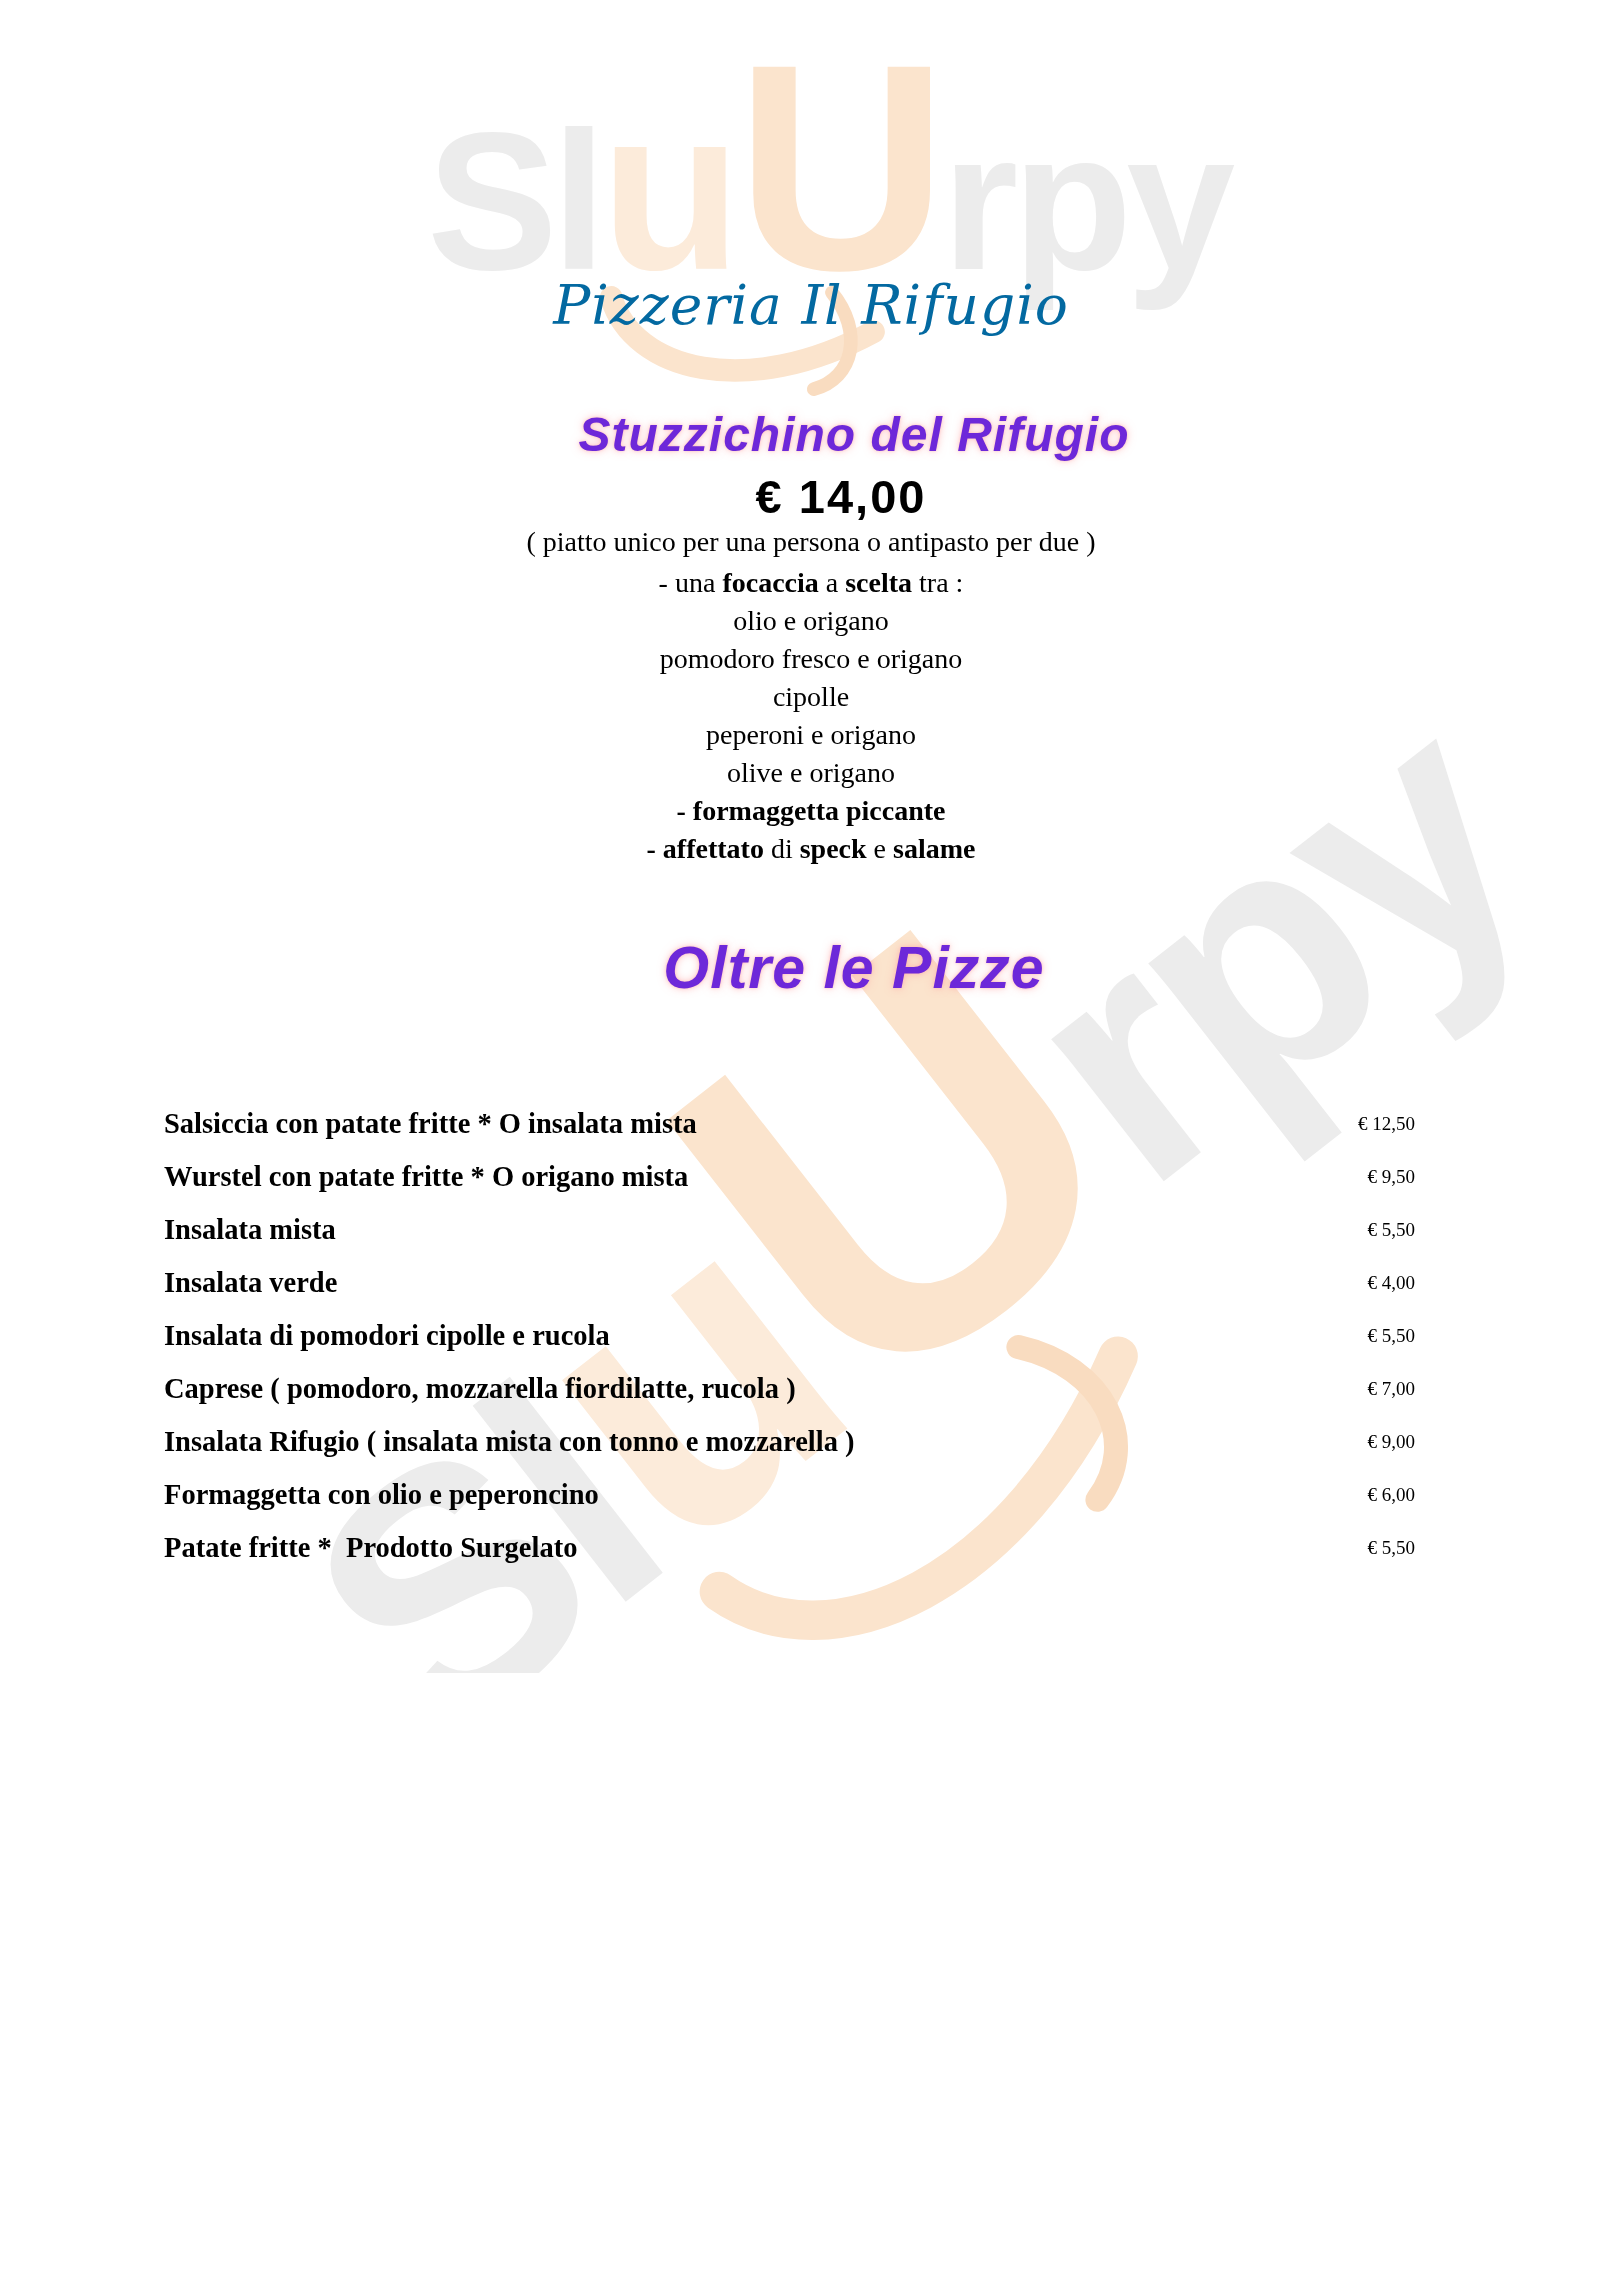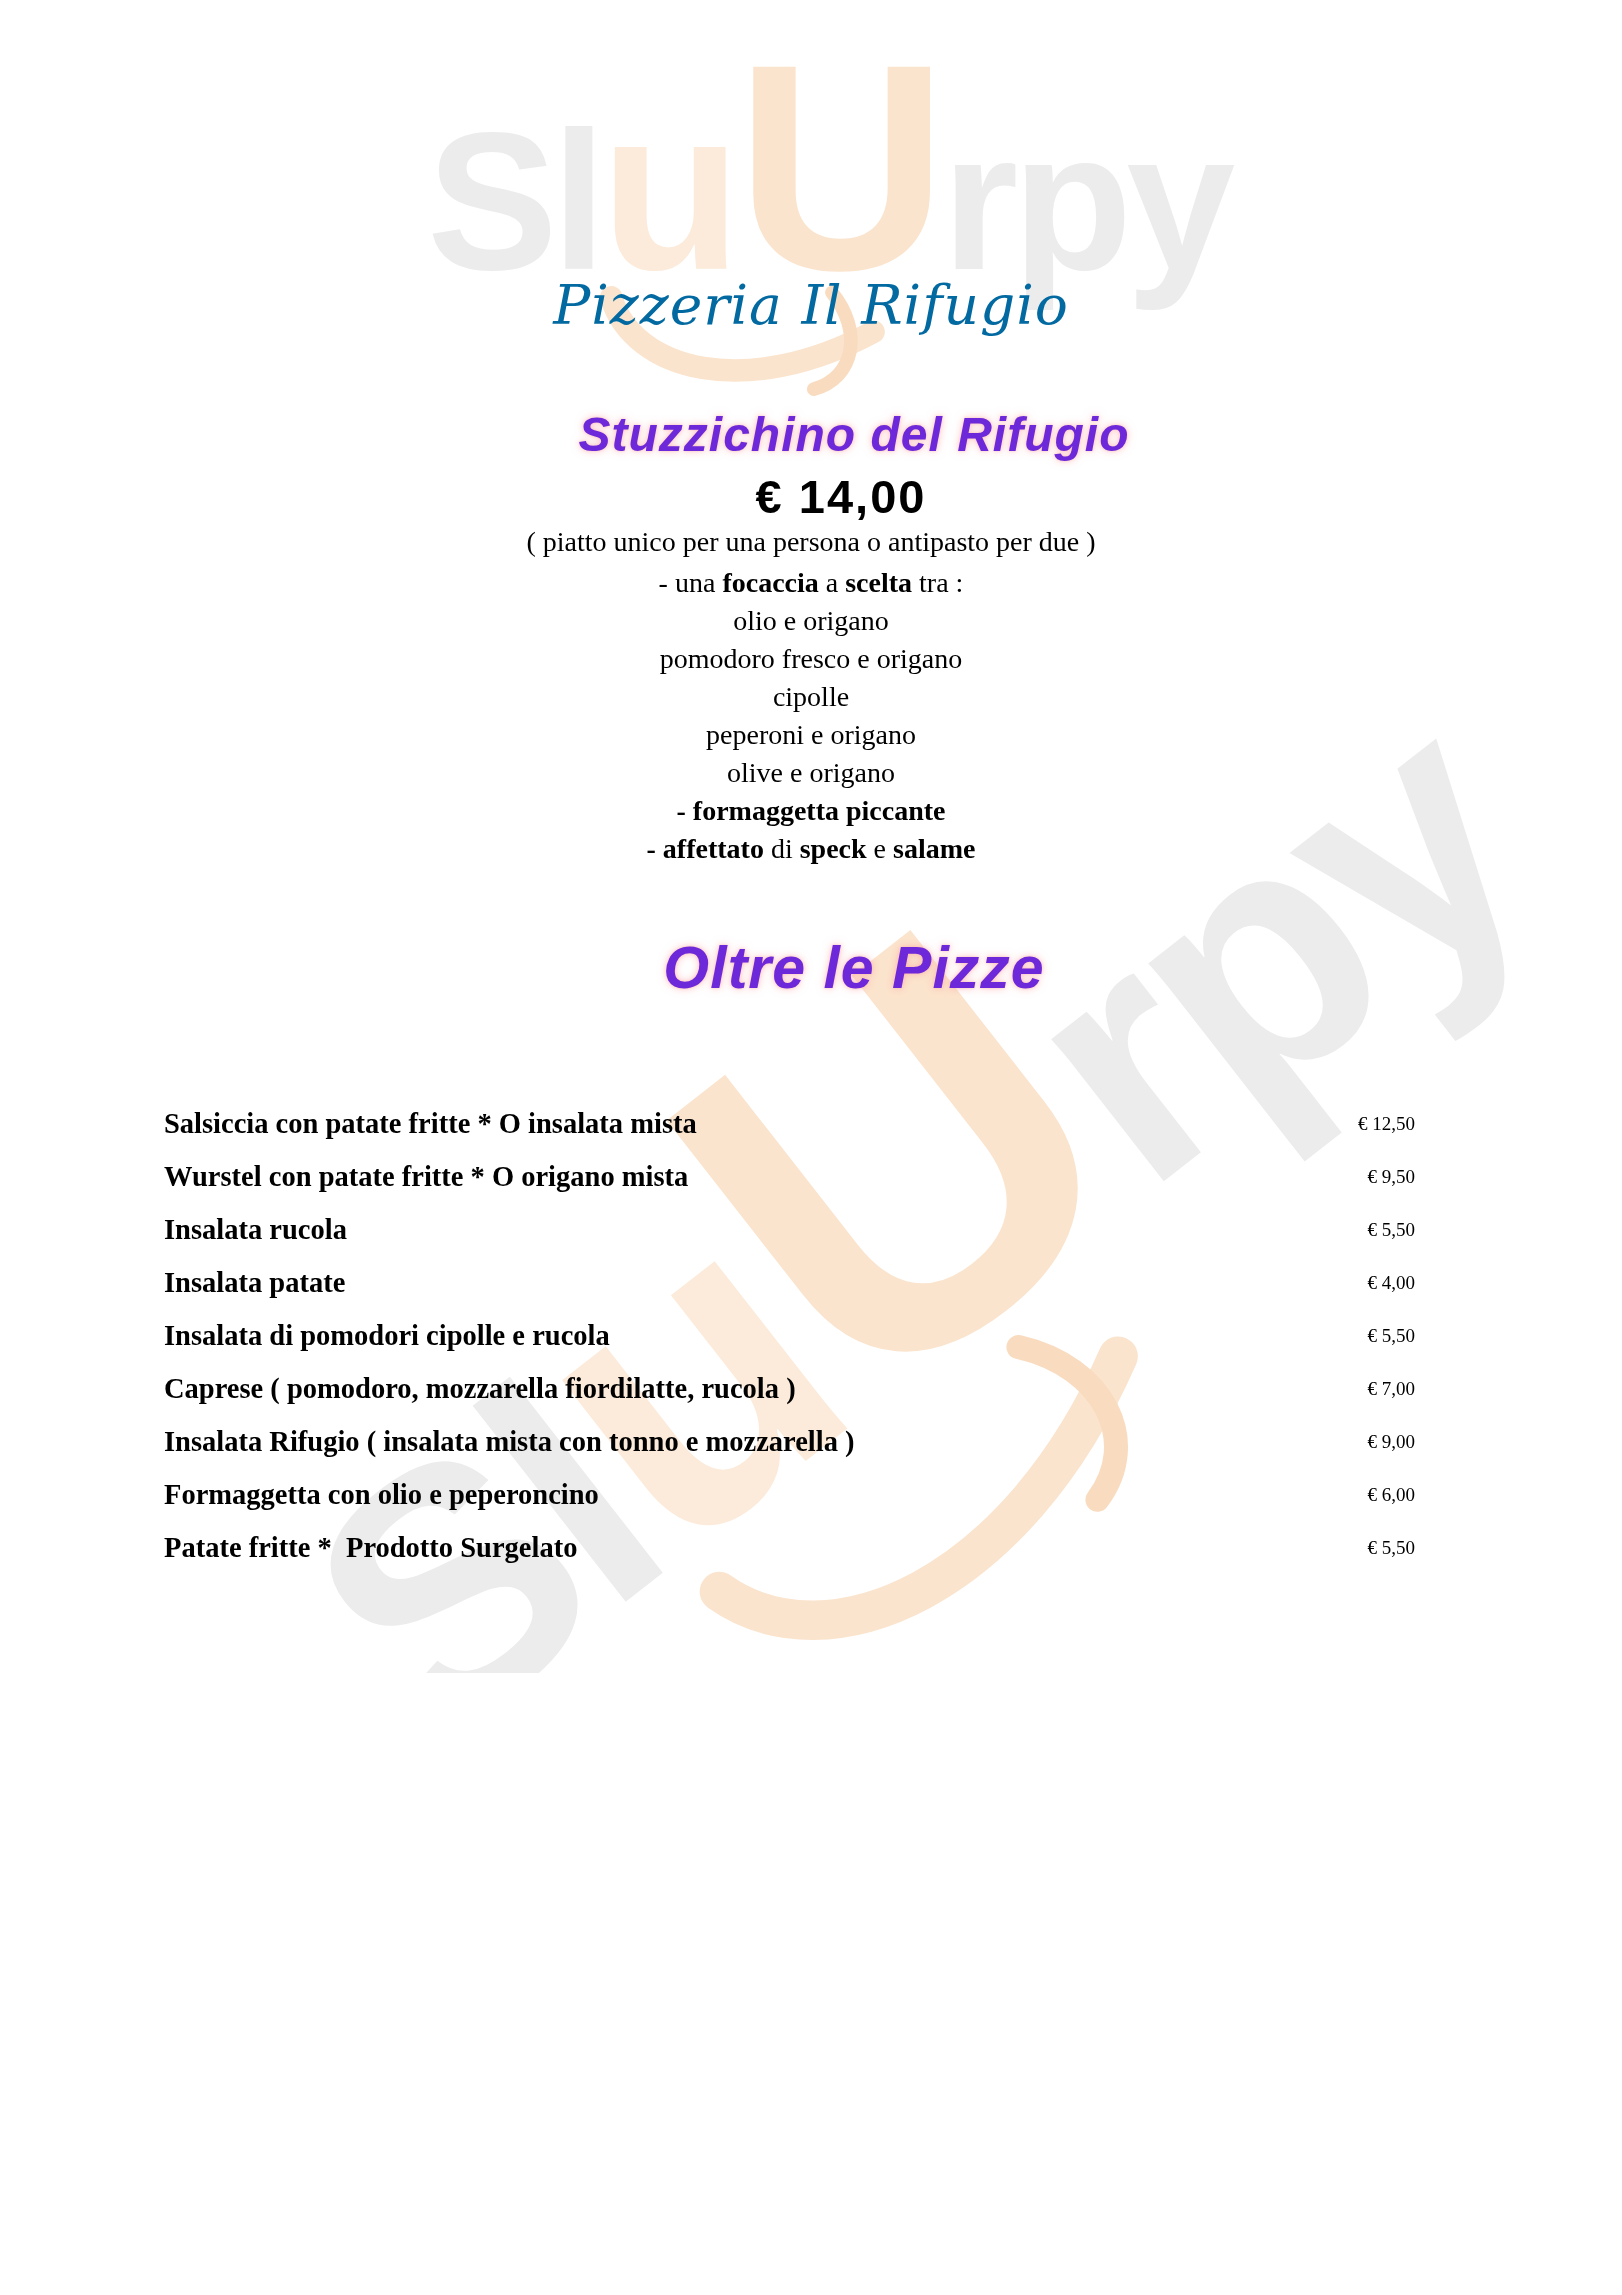--- a/index.html
+++ b/index.html
@@ -161,25 +161,25 @@
   <div class="items">
     <div class="item-row">
       <span class="item-name">Salsiccia con patate fritte * O insalata mista</span>
       <span class="item-price">€ 12,50</span>
     </div>
     <div class="item-row">
       <span class="item-name">Wurstel con patate fritte * O origano mista</span>
       <span class="item-price">€ 9,50</span>
     </div>
     <div class="item-row">
-      <span class="item-name">Insalata rucola</span>
+      <span class="item-name">Insalata mista</span>
       <span class="item-price">€ 5,50</span>
     </div>
     <div class="item-row">
-      <span class="item-name">Insalata patate</span>
+      <span class="item-name">Insalata verde</span>
       <span class="item-price">€ 4,00</span>
     </div>
     <div class="item-row">
       <span class="item-name">Insalata di pomodori cipolle e rucola</span>
       <span class="item-price">€ 5,50</span>
     </div>
     <div class="item-row">
       <span class="item-name">Caprese ( pomodoro, mozzarella fiordilatte, rucola )</span>
       <span class="item-price">€ 7,00</span>
     </div>

